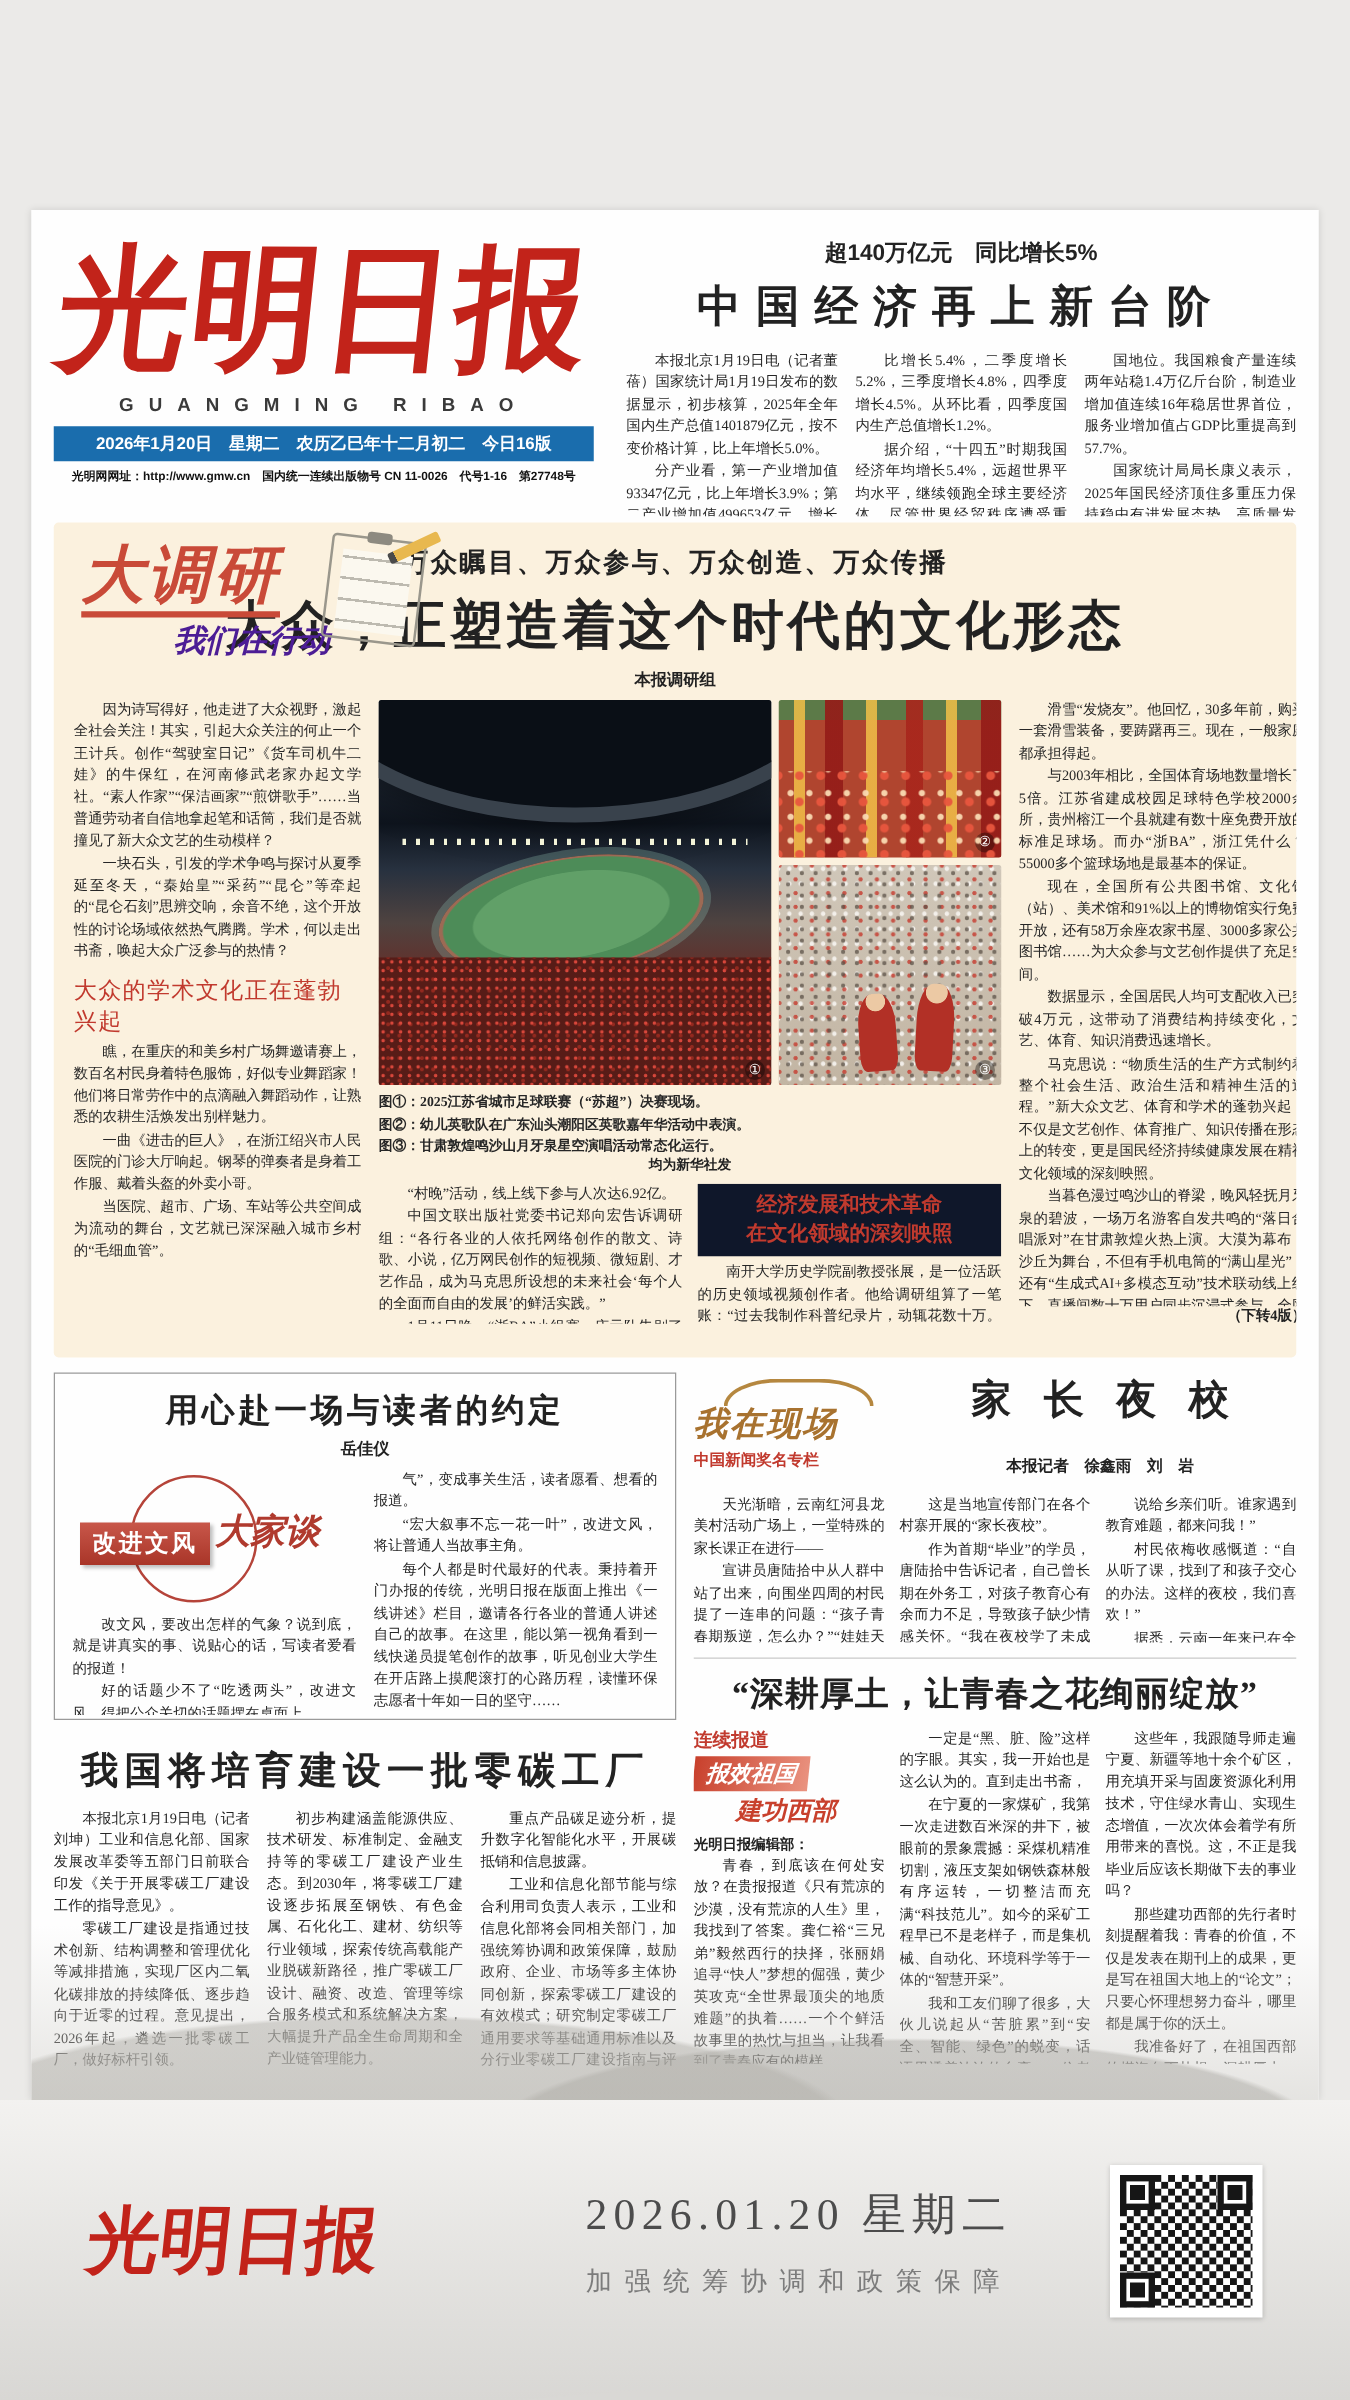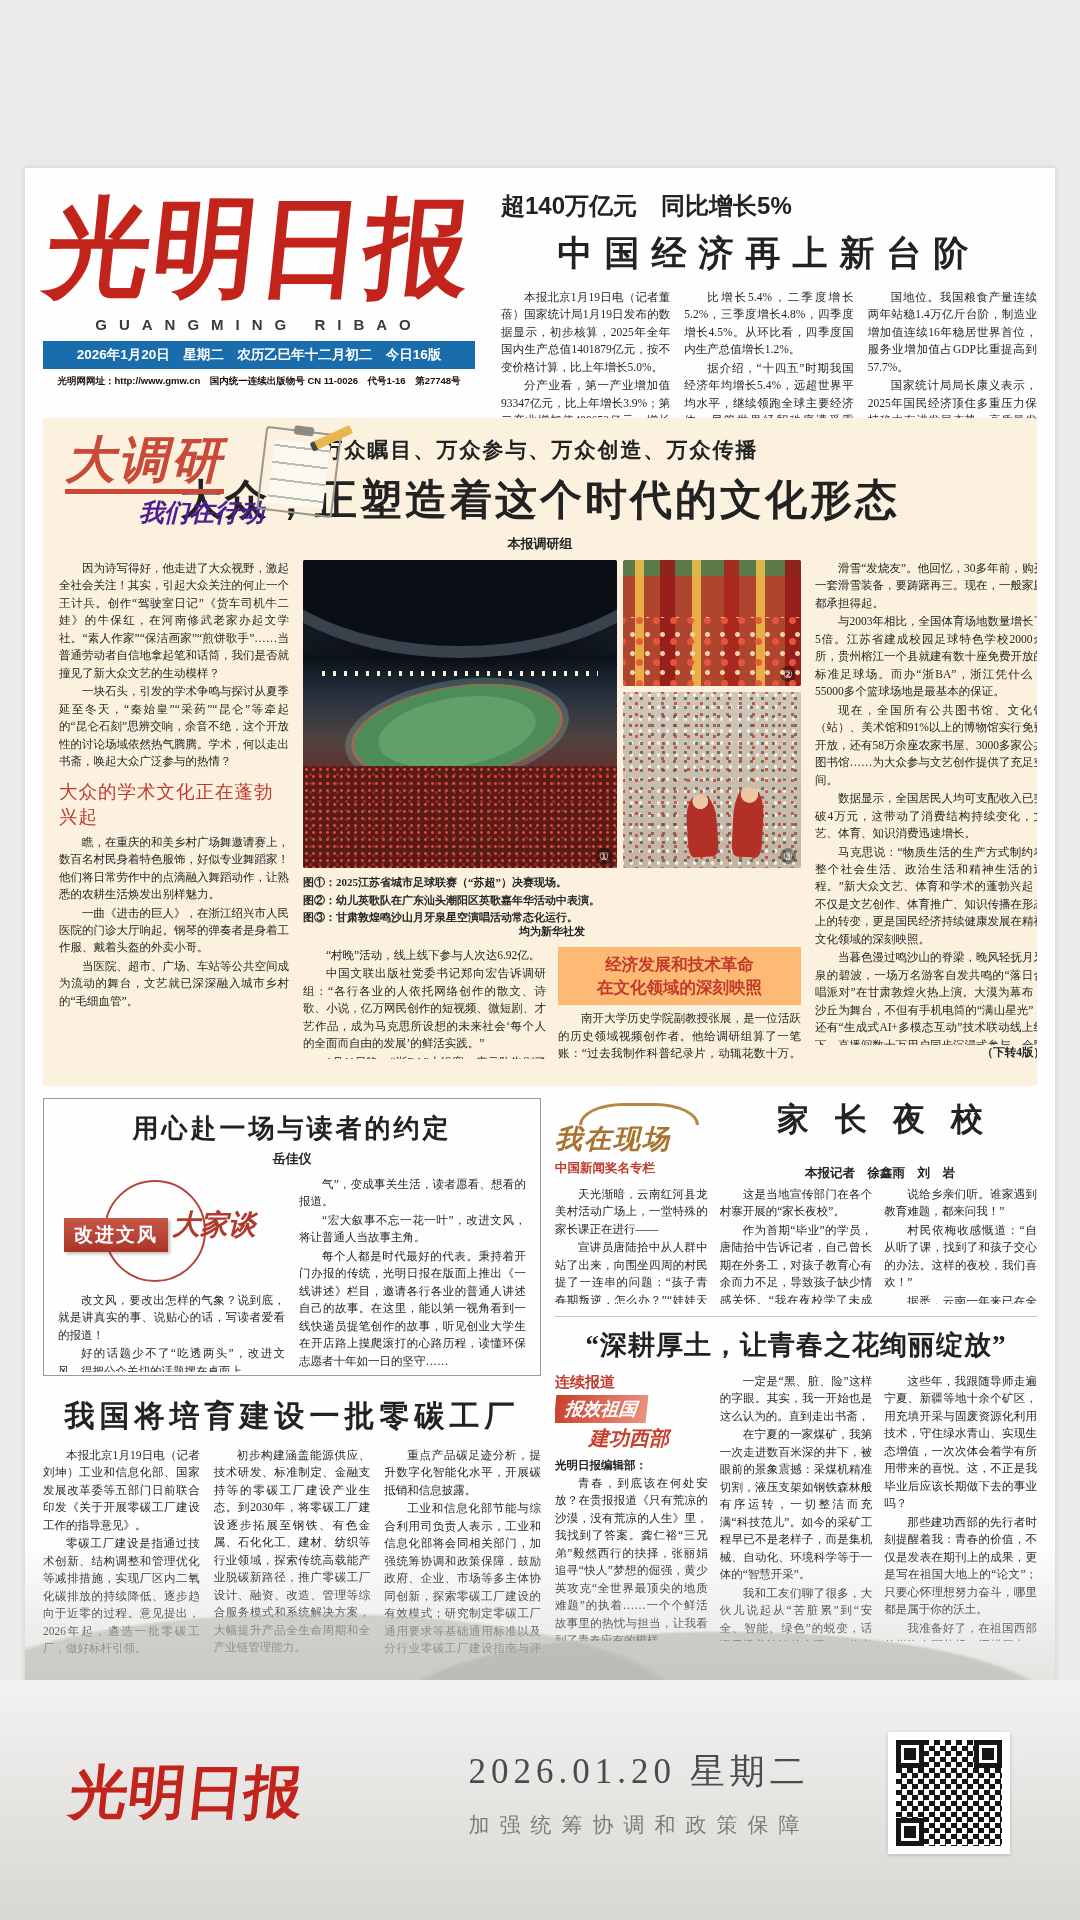--- a/index.html
+++ b/index.html
@@ -13,21 +13,21 @@
       linear-gradient(180deg, rgba(255,255,255,0), rgba(208,206,201,.55)); }
 
   
   .masthead { display:flex; height:228px; }
   .m-left { width:432px; flex:none; text-align:center; padding-top:4px; }
   .logo-script { font-size:104px; line-height:1.25; font-weight:bold; color:#c2231a; transform:skewX(-6deg) scaleY(1.04); letter-spacing:2px; white-space:nowrap; }
   .logo-latin { font-family:"Liberation Sans","DejaVu Sans",sans-serif; font-size:15px; letter-spacing:12px; color:#3a3a3a; font-weight:bold; margin-top:2px; }
   .date-bar { margin-top:8px; background:#1a6dad; color:#fff; font-weight:bold; font-size:13.5px; padding:5px 2px; white-space:nowrap; overflow:hidden; font-family:"Liberation Sans","DejaVu Sans",sans-serif; }
   .info-line { margin-top:6px; font-size:9.5px; font-weight:bold; white-space:nowrap; overflow:hidden; color:#111; font-family:"Liberation Sans","DejaVu Sans",sans-serif; }
   .m-right { flex:1; padding-left:26px; padding-top:10px; }
-  .eco-kicker { text-align:left; font-size:24px; font-weight:bold; font-family:"Liberation Sans","DejaVu Sans",sans-serif; }
+  .eco-kicker { text-align:center; font-size:18px; font-weight:bold; font-family:"Liberation Sans","DejaVu Sans",sans-serif; }
   .eco-headline { text-align:center; font-size:35px; font-weight:bold; letter-spacing:12px; margin:8px 0 12px; white-space:nowrap; }
   .eco-cols { display:flex; gap:14px; height:132px; overflow:hidden; }
   .eco-cols .col { flex:1; }
   .txt { font-size:11.5px; line-height:1.52; color:#262626; }
   .txt p { text-indent:2em; text-align:justify; margin-bottom:1px; }
 
   
   .feature { margin-top:10px; background:#fbf1de; border-radius:4px; height:668px; padding:14px 16px; position:relative; overflow:hidden; }
   .f-head { position:relative; height:118px; }
   .badge-dcy { position:absolute; left:6px; top:2px; width:320px; height:112px; }
@@ -67,21 +67,21 @@
   .fig { position:absolute; bottom:6%; width:30px; height:62px; border-radius:42% 42% 18% 18%;
     background:radial-gradient(circle at 50% 10%, #ecc9a4 0 13%, #b23026 14%); }
   .fig1 { left:36%; transform:rotate(-4deg); }
   .fig2 { left:62%; height:70px; transform:rotate(3deg); }
   .ph-mark { position:absolute; right:5px; bottom:4px; color:#fff; background:rgba(0,0,0,.35); border-radius:50%; width:16px; height:16px; line-height:16px; text-align:center; font-size:11px; }
   .captions { margin-top:6px; font-size:11px; font-weight:bold; line-height:1.5; height:66px; overflow:hidden; }
   .captions p { text-indent:0 !important; text-align:left !important; }
   .cap-credit { text-align:center; font-weight:bold; font-size:11px; margin-top:-16px; }
   .f-mid-bot { display:flex; gap:12px; margin-top:8px; height:112px; overflow:hidden; }
   .f-mid-bot .mcol { flex:1; overflow:hidden; }
-  .red-box { background:#fdba74; color:#c13a2e; text-align:center; font-weight:bold; font-size:16.5px; line-height:1.4; font-family:"Liberation Sans","DejaVu Sans",sans-serif; padding:6px 2px; margin-bottom:5px; }
+  .red-box { background:#0f172a; color:#c13a2e; text-align:center; font-weight:bold; font-size:16.5px; line-height:1.4; font-family:"Liberation Sans","DejaVu Sans",sans-serif; padding:6px 2px; margin-bottom:5px; }
   .f-colR { width:230px; flex:none; display:flex; flex-direction:column; overflow:hidden; }
   .f-colR .rtxt { flex:1; overflow:hidden; }
   .continued { text-align:right; font-weight:bold; font-size:11.5px; }
 
   
   .bottom-grid { display:flex; gap:14px; margin-top:12px; }
   .bg-left { width:498px; flex:none; }
   .bg-right { flex:1; }
   .reader-box { border:1.5px solid #9a9a9a; padding:12px 14px 10px; height:278px; overflow:hidden; }
   .reader-title { text-align:center; font-size:26px; font-weight:bold; font-family:"Liberation Sans","DejaVu Sans",sans-serif; letter-spacing:3px; }
@@ -98,21 +98,21 @@
   .zc-cols .col { flex:1; }
 
   .ns-head { display:flex; align-items:center; }
   .badge-wzxc { width:168px; flex:none; text-align:left; }
   .wzxc-arc { width:120px; height:22px; border:3px solid #b5873f; border-bottom:none; border-radius:60px 60px 0 0/30px 30px 0 0; margin:0 auto -4px; }
   .wzxc-t { font-size:27px; font-weight:bold; font-style:italic; color:#a8722f; font-family:"Liberation Sans","DejaVu Sans",sans-serif; letter-spacing:2px; }
   .wzxc-s { font-size:12.5px; font-weight:bold; color:#c13a2e; margin-top:3px; font-family:"Liberation Sans","DejaVu Sans",sans-serif; }
   .ns-titlewrap { flex:1; text-align:center; }
   .ns-title { font-size:32px; font-weight:bold; letter-spacing:26px; text-indent:26px; white-space:nowrap; }
   .ns-byline { font-size:12.5px; font-weight:bold; margin-top:23px;text-align:center; }
-  .ns-cols { display:flex; gap:12px; height:118px; overflow:hidden; margin-top:4px; }
+  .ns-cols { display:flex; gap:12px; height:118px; overflow:hidden; margin-top:14px; }
   .ns-cols .col { flex:1; }
   .divider { border-top:1px solid #c9c9c9; margin:12px 0 10px; }
 
   .youth-title { text-align:center; font-size:27px; font-weight:bold; letter-spacing:1px; white-space:nowrap; margin-bottom:10px; }
   .youth-cols { display:flex; gap:12px; height:268px; overflow:hidden; }
   .youth-cols .col { flex:1; overflow:hidden; }
   .badge-bxzg { margin-bottom:6px; }
   .bx-line { color:#c13a2e; font-weight:bold; font-size:15px; font-family:"Liberation Sans","DejaVu Sans",sans-serif; }
   .bx-plaque { display:inline-block; background:linear-gradient(100deg,#c8402c,#ea9380); color:#fff; font-weight:bold; font-style:italic; font-size:18px; padding:2px 10px; transform:skewX(-6deg); margin-top:3px; font-family:"Liberation Sans","DejaVu Sans",sans-serif; }
   .bx-sub { font-weight:bold; font-style:italic; font-size:20px; color:#c8402c; margin:2px 0 0 34px; font-family:"Liberation Sans","DejaVu Sans",sans-serif; }

